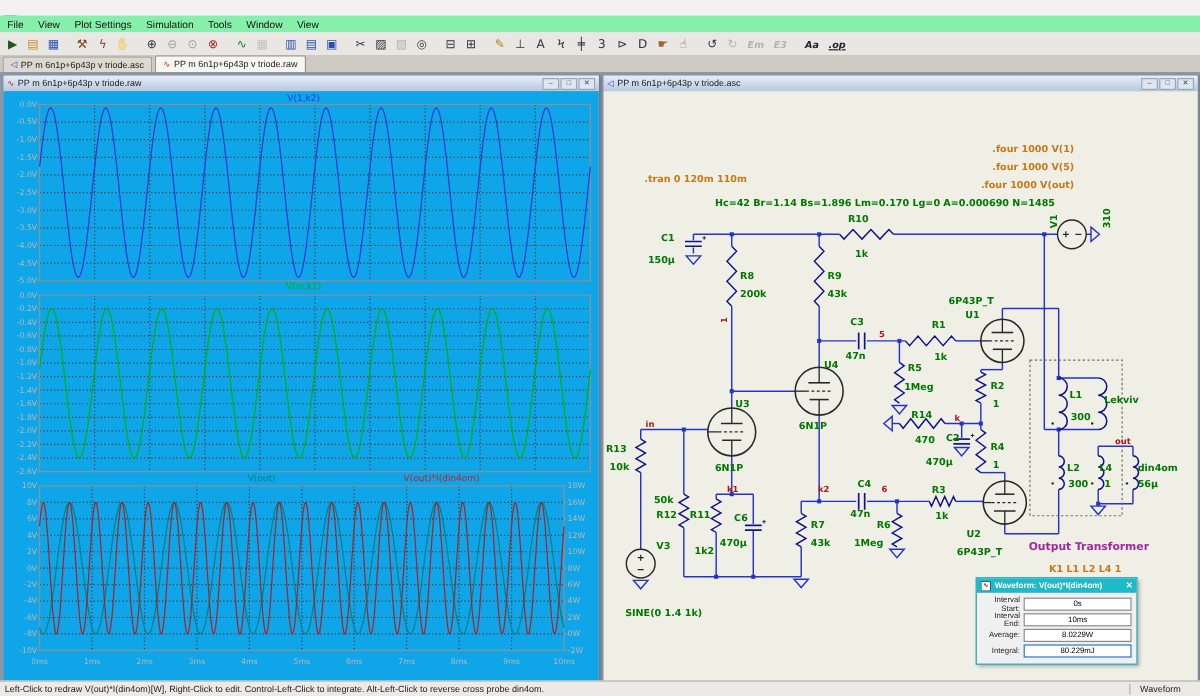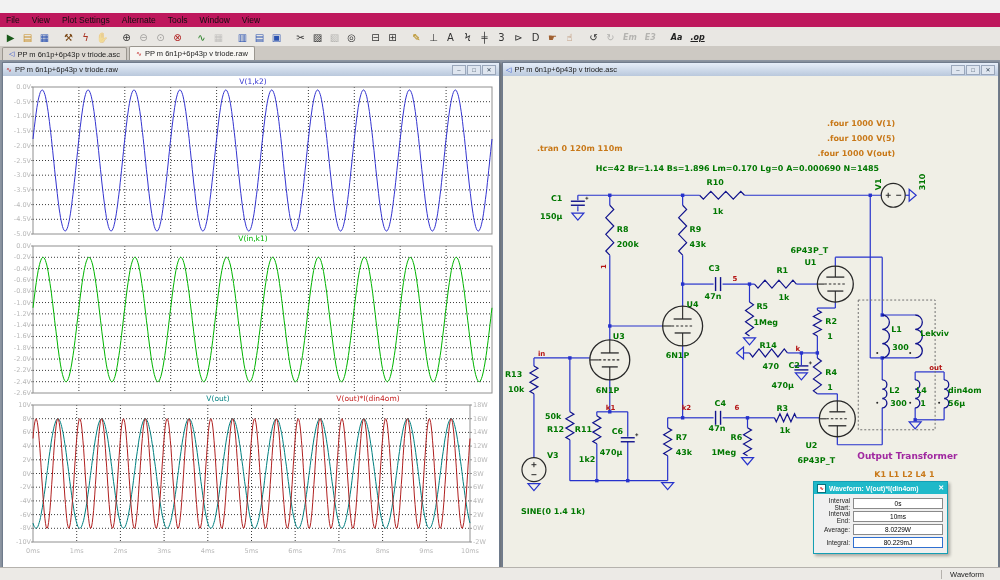--- a/index.html
+++ b/index.html
@@ -2,40 +2,40 @@
 <html><head>
 <meta charset="utf-8">
 <style>
   html,body{margin:0;padding:0;}
   body{width:1000px;height:580px;position:relative;font-family:"Liberation Sans",sans-serif;background:#8f98a5;overflow:hidden;}
   
   .titlebar{position:absolute;top:0;left:0;right:0;height:13px;background:#f2f2f2;display:flex;align-items:center;padding:12px 3px;font-size:8px;color:#222;border-bottom:1px solid #dcdcdc;}
   .app-icon{width:9px;height:9px;border:1px solid #555;background:#fff;color:#c00;font-size:7px;line-height:8px;text-align:center;margin-right:3px;}
   .win-controls{margin-left:auto;display:flex;gap:2px;}
   .wc{width:15px;height:10px;font-size:6.5px;line-height:10px;text-align:center;color:#333;background:#e8e8e8;border:1px solid #bbb;}
-  .menubar{position:absolute;top:13px;left:0;right:0;height:14px;background:#be185d;display:flex;align-items:center;font-size:8.5px;color:#111;}
+  .menubar{position:absolute;top:13px;left:0;right:0;height:14px;background:#86efac;display:flex;align-items:center;font-size:8.5px;color:#111;}
   .menu-item{padding:1px 6px;}
   .toolbar{position:absolute;top:27px;left:0;right:0;height:19px;background:#e9e7e3;border-bottom:1px solid #c2beb8;display:flex;align-items:center;padding-left:2px;}
   .tb{width:17px;height:16px;font-size:10px;line-height:15px;text-align:center;border:1px solid transparent;background:transparent;padding:0;margin:0;font-family:"DejaVu Sans",sans-serif;}
   .tb.off{opacity:.4;}
   .tb.sep{margin-left:7px;}
   .tb.wide{width:auto;padding:0 3px;font-size:8px;font-weight:bold;font-style:italic;}
   .tabbar{position:absolute;top:46px;left:0;right:0;height:14px;background:#cdc9c3;display:flex;align-items:flex-end;padding-left:2px;}
   .tab{height:12px;display:flex;align-items:center;font-size:7.5px;color:#222;padding:0 6px;border:1px solid #9a968f;border-bottom:none;background:#dcd8d2;margin-right:2px;border-radius:2px 2px 0 0;}
   .tab.active{background:#f7f6f3;height:13px;}
   .ticon{margin-right:3px;font-size:7px;}
   
   .mdi{position:absolute;top:60px;left:0;right:0;bottom:12px;background:#8f98a5;}
   .child{position:absolute;border:1px solid #6f7b8c;background:#cfd6e0;box-shadow:1px 1px 3px rgba(0,0,0,.35);}
   .child-title{height:13px;background:linear-gradient(#e6eef9,#b9c8dc);display:flex;align-items:center;font-size:7.5px;padding:0 3px;color:#1c1c1c;border-bottom:1px solid #93a5bd;}
   .cicon{font-size:7px;margin-right:3px;}
   .ct-buttons{margin-left:auto;display:flex;gap:1px;}
   .ctb{width:14px;height:10px;background:#dfe6f0;border:1px solid #9aa7bb;font-size:6px;line-height:9px;text-align:center;color:#345;padding:0;}
   .child-client{position:absolute;left:0;top:13px;right:0;bottom:0;}
-  #wave-client{background:#ffffff;}
+  #wave-client{background:#0ea5e9;}
   #schem-client{background:#f0efe6;}
   svg{display:block;}
   
   .s-cmp{font-size:8px;font-weight:bold;font-family:"DejaVu Sans",sans-serif;}
   .s-node{font-size:7px;font-weight:bold;font-family:"DejaVu Sans",sans-serif;}
   .s-dir{font-size:8px;font-weight:bold;font-family:"DejaVu Sans",sans-serif;}
   .s-ttl{font-size:9px;font-weight:bold;font-family:"DejaVu Sans",sans-serif;}
   
   .dialog{position:absolute;left:813px;top:481px;width:133px;height:71px;background:#f0f0f0;border:1px solid #149fb4;box-shadow:2px 2px 3px rgba(0,0,0,.3);z-index:50;}
   .dlg-title{height:12px;background:#1fb9c9;color:#fff;font-size:6.8px;font-weight:bold;display:flex;align-items:center;padding:0 3px;}
@@ -59,21 +59,21 @@
   <span class="win-controls" id="main-controls">
       <button class="wc">–</button>
       <button class="wc">□</button>
       <button class="wc">✕</button>
     </span>
 </div>
 <div class="menubar" id="menubar">
     <span class="menu-item">File</span>
     <span class="menu-item">View</span>
     <span class="menu-item">Plot Settings</span>
-    <span class="menu-item">Alternate</span>
+    <span class="menu-item">Simulation</span>
     <span class="menu-item">Tools</span>
     <span class="menu-item">Window</span>
     <span class="menu-item">View</span>
   </div>
 <div class="toolbar" id="toolbar">
     <button class="tb" title="" style="color: rgb(26, 90, 26);">▶</button>
     <button class="tb" title="" style="color: rgb(200, 144, 40);">▤</button>
     <button class="tb" title="" style="color: rgb(40, 80, 176);">▦</button>
     <button class="tb sep" title="" style="color: rgb(119, 68, 17);">⚒</button>
     <button class="tb" title="" style="color: rgb(170, 51, 34);">ϟ</button>
@@ -589,14 +589,15 @@
         <input class="dlg-input" readonly="" value="8.0229W" style="">
       </div>
       <div class="dlg-row">
         <span class="dlg-label">Integral:</span>
         <input class="dlg-input focus" readonly="" value="80.229mJ" style="">
       </div>
     </div>
 </div>
 
 <div class="statusbar">
+  <span>Left-Click to redraw V(out)*I(din4om)[W],  Right-Click to edit. Control-Left-Click to integrate. Alt-Left-Click to reverse cross probe din4om.</span>
   <span class="status-right">Waveform</span>
 </div>
 
 </body></html>

